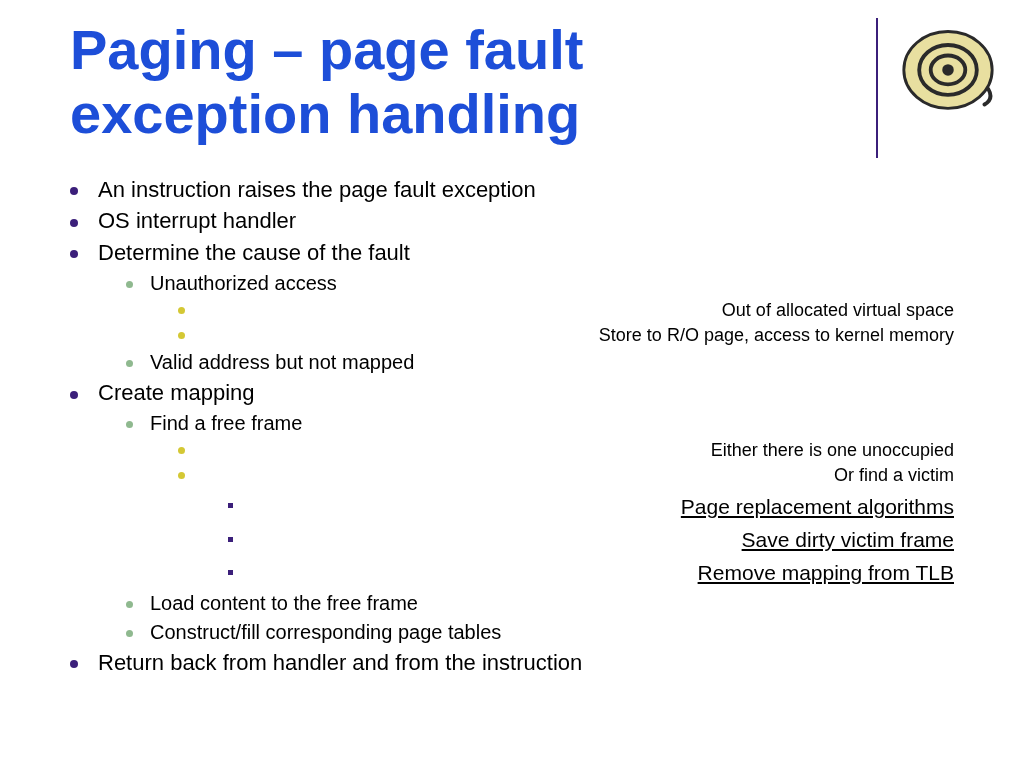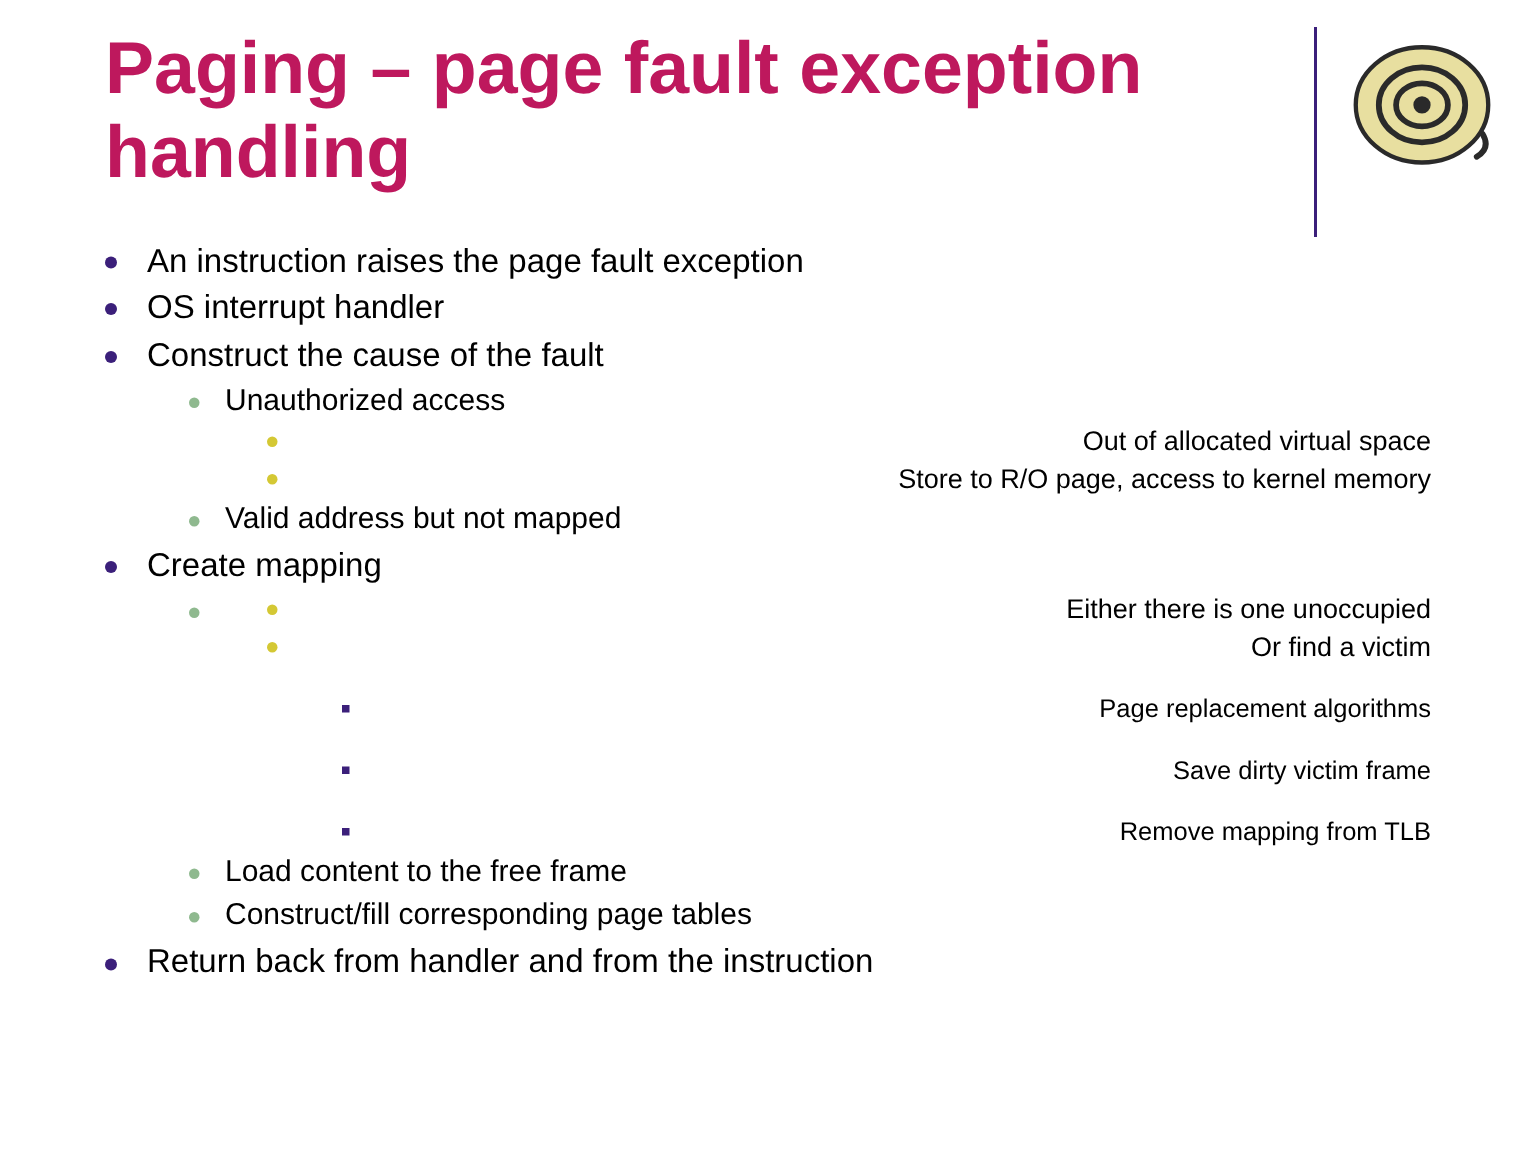--- a/index.html
+++ b/index.html
@@ -1,33 +1,33 @@
 <!DOCTYPE html>
 <html><head>
 <meta charset="utf-8">
 <style>
   * { margin: 0; padding: 0; box-sizing: border-box; }
   html, body { width: 1024px; height: 768px; background: #fff; font-family: Arial, Helvetica, sans-serif; color: #000; }
   .slide { position: relative; width: 1024px; height: 768px; padding: 18px 70px 30px 70px; }
-  .title { font-size: 49px; font-weight: bold; color: #be185d; line-height: 1.15; max-width: 760px; margin-bottom: 28px; }
+  .title { font-size: 56px; font-weight: bold; color: #1d4ed8; line-height: 1.15; max-width: 760px; margin-bottom: 28px; }
   .divider { position: absolute; top: 18px; left: 876px; width: 2px; height: 140px; background: #3b1f7a; }
   .logo { position: absolute; top: 20px; left: 900px; width: 96px; height: 96px; }
   .content { font-size: 22px; line-height: 1.35; }
   ul { list-style: none; }
   
   .lvl1 > li { padding-left: 28px; position: relative; margin-bottom: 2px; }
   .lvl1 > li::before { content: ""; position: absolute; left: 0; top: 0.55em; width: 8px; height: 8px; border-radius: 50%; background: #3b1f7a; }
   
   .lvl2 > li { font-size: 20px; padding-left: 24px; position: relative; margin-left: 28px; margin-top: 2px; }
   .lvl2 > li::before { content: ""; position: absolute; left: 0; top: 0.55em; width: 7px; height: 7px; border-radius: 50%; background: #8fb98f; }
   
   .lvl3 > li { font-size: 18px; padding-left: 22px; position: relative; margin-left: 28px; margin-top: 1px; text-align: right; }
   .lvl3 > li::before { content: ""; position: absolute; left: 0; top: 0.5em; width: 7px; height: 7px; border-radius: 50%; background: #d4c834; }
   
-  .lvl4 > li { font-size: 17px; padding-left: 20px; position: relative; margin-left: 28px; margin-top: 18px; }
+  .lvl4 > li { font-size: 21px; padding-left: 20px; position: relative; margin-left: 28px; margin-top: 5px; text-decoration: underline; }
   .lvl4 > li::before { content: ""; position: absolute; left: 0; top: 0.5em; width: 5px; height: 5px; background: #3b1f7a; }
 </style>
 </head>
 <body>
 
 <div class="slide">
   <h1 class="title">Paging – page fault exception handling</h1>
   <div class="divider"></div>
   <div class="logo">
     <svg viewBox="0 0 100 100" width="96" height="96">
@@ -35,29 +35,29 @@
       <path d="M50,52 m-30,0 a30,26 0 1,0 60,0 a30,26 0 1,0 -60,0" fill="none" stroke="#2a2a2a" stroke-width="4"></path>
       <path d="M50,52 m-18,0 a18,15 0 1,0 36,0 a18,15 0 1,0 -36,0" fill="none" stroke="#2a2a2a" stroke-width="4"></path>
       <circle cx="50" cy="52" r="6" fill="#2a2a2a"></circle>
       <path d="M92,72 q6,10 -4,16" fill="none" stroke="#2a2a2a" stroke-width="4" stroke-linecap="round"></path>
     </svg>
   </div>
   <div class="content">
     <ul class="lvl1">
         <li><span>An instruction raises the page fault exception</span></li>
         <li><span>OS interrupt handler</span></li>
-        <li><span>Construct the cause of the fault</span><ul class="lvl2">
+        <li><span>Determine the cause of the fault</span><ul class="lvl2">
             <li><span>Unauthorized access</span><ul class="lvl3">
                 <li><span>Out of allocated virtual space</span></li>
                 <li><span>Store to R/O page, access to kernel memory</span></li>
               </ul></li>
             <li><span>Valid address but not mapped</span></li>
           </ul></li>
         <li><span>Create mapping</span><ul class="lvl2">
-            <li><ul class="lvl3">
+            <li><span>Find a free frame</span><ul class="lvl3">
                 <li><span>Either there is one unoccupied</span></li>
                 <li><span>Or find a victim</span><ul class="lvl4">
                     <li><span>Page replacement algorithms</span></li>
                     <li><span>Save dirty victim frame</span></li>
                     <li><span>Remove mapping from TLB</span></li>
                   </ul></li>
               </ul></li>
             <li><span>Load content to the free frame</span></li>
             <li><span>Construct/fill corresponding page tables</span></li>
           </ul></li>

